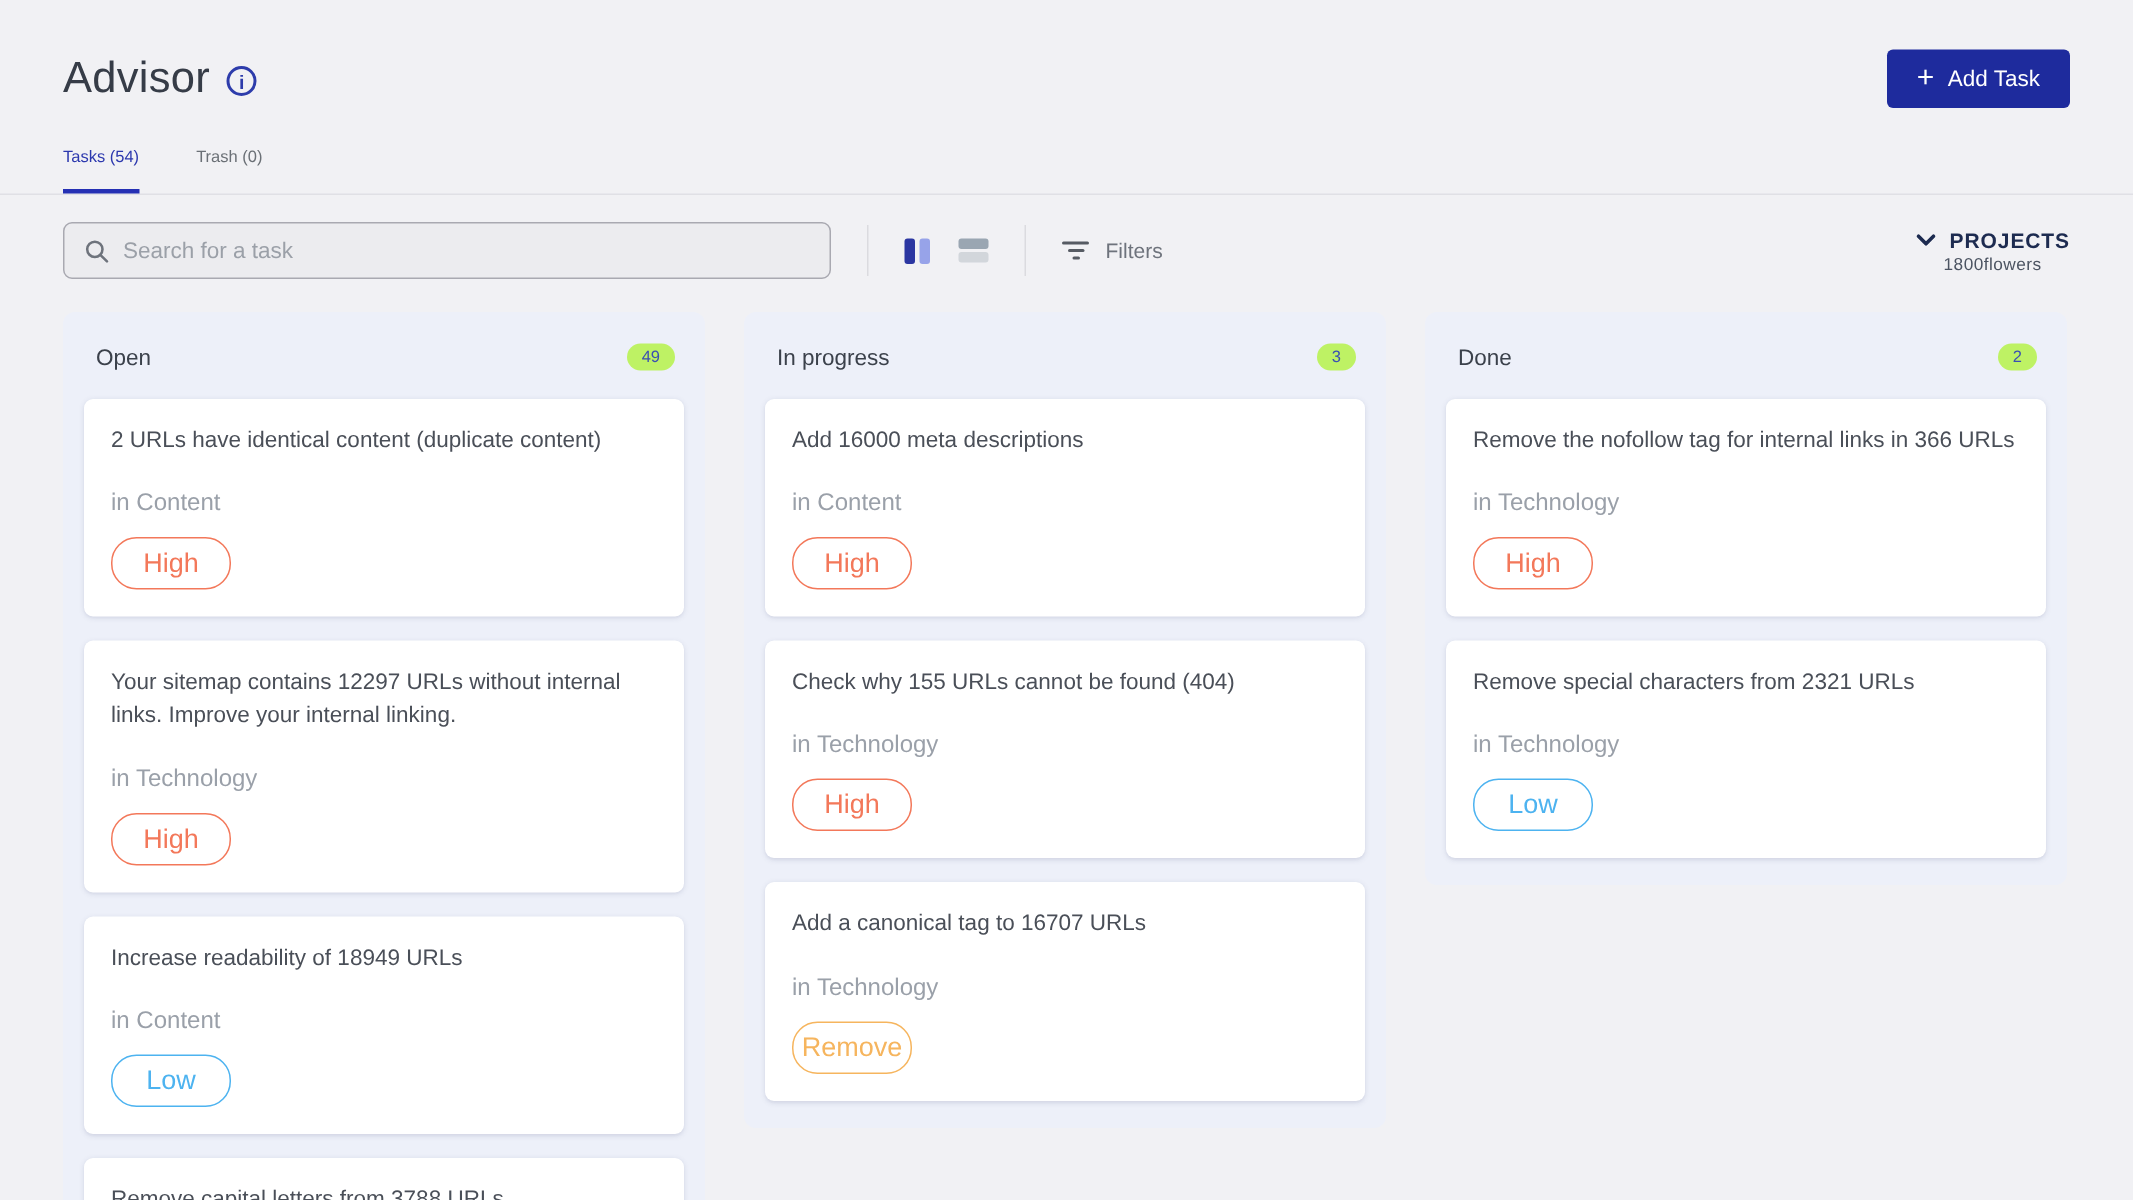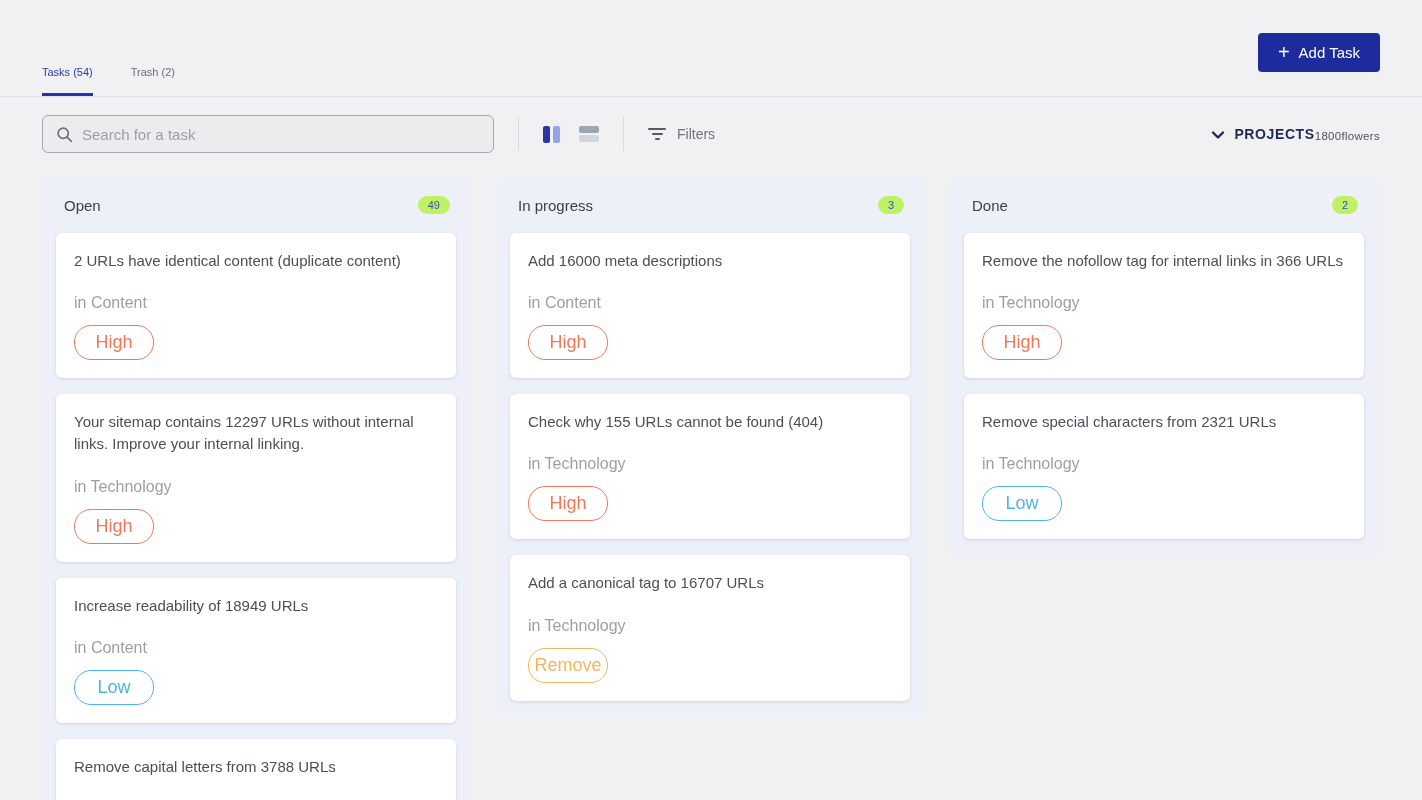--- a/index.html
+++ b/index.html
@@ -33,21 +33,21 @@
 
   
   .tabs-wrapper { border-bottom: 1px solid #e0e0e5; margin-top: 30px; }
   .tabs { display: flex; gap: 38px; padding: 0 42px; }
   .tab { font-size: 11px; padding-bottom: 15px; color: #6b7076; cursor: pointer; border-bottom: 3px solid transparent; }
   .tab.active { color: #2c38ae; border-bottom-color: #2530b4; }
 
   
   .toolbar { display: flex; align-items: center; margin: 18px 42px 0; height: 38px; }
   .search-box {
-    width: 452px; height: 38px; background: #ececef;
+    width: 512px; height: 38px; background: #ececef;
     border: 1px solid #a9a9b1; border-radius: 6px;
     display: flex; align-items: center; padding: 0 13px; gap: 9px;
   }
   .search-box input {
     flex: 1; background: transparent; border: none; outline: none;
     font-size: 15px; color: #5a5f68; font-family: "Liberation Sans", sans-serif;
   }
   .search-box input::placeholder { color: #9ba0a8; }
   .v-divider { width: 1px; height: 34px; background: #dbdbdf; margin: 0 24px; }
   .view-toggles { display: flex; align-items: center; gap: 19px; }
@@ -58,21 +58,21 @@
   .list-view-icon { display: flex; flex-direction: column; gap: 2px; cursor: pointer; }
   .list-view-icon .bar { width: 20px; height: 7px; border-radius: 2px; }
   .list-view-icon .bar.b1 { background: #9aa6b2; }
   .list-view-icon .bar.b2 { background: #d2d6db; }
   .filters-btn { display: flex; align-items: center; gap: 11px; cursor: pointer; color: #6e737c; font-size: 14px; }
   .filter-icon { display: flex; flex-direction: column; align-items: center; gap: 3px; }
   .filter-icon .line { height: 2px; border-radius: 1px; background: #565b63; }
   .filter-icon .l1 { width: 18px; }
   .filter-icon .l2 { width: 11px; }
   .filter-icon .l3 { width: 5px; }
-  .toolbar-right { margin-left: auto; display: flex; align-items: center; }
+  .toolbar-right { margin-left: auto; display: flex; flex-direction: column; align-items: center; }
   .projects-selector { display: flex; align-items: center; gap: 9px; cursor: pointer; }
   .projects-label { font-size: 14px; font-weight: 700; color: #1d2b50; letter-spacing: 0.6px; }
   .chevron-down-icon { display: flex; margin-top: 1px; }
   .project-name { font-size: 11.5px; color: #4c5462; margin-top: 3px; letter-spacing: 0.3px; }
 
   
   .board { display: flex; gap: 26px; padding: 22px 42px 0; align-items: flex-start; }
   .column { width: 428px; background: #edf0f9; border-radius: 8px; padding: 14px 14px 18px; }
   .col-header { display: flex; justify-content: space-between; align-items: center; padding: 7px 6px 19px 8px; }
   .col-title { font-size: 15px; color: #3b414b; }
@@ -90,30 +90,34 @@
   .task-category { font-size: 16px; color: #9aa0a9; margin-top: 22px; }
   .priority-pill {
     margin-top: 13px; display: inline-block; width: 80px; text-align: center;
     border: 1px solid; border-radius: 17px; padding: 6px 0; font-size: 18px;
   }
 </style>
 </head>
 <body>
 
 <div class="header">
+  <div class="title-row">
+    <h1 class="page-title">Advisor</h1>
+    <span class="info-icon">i</span>
+  </div>
   <button class="add-task-btn">
     <span class="plus-glyph">+</span>
     <span>Add Task</span>
   </button>
 </div>
 
 <div class="tabs-wrapper">
   <div class="tabs">
     <div class="tab active">Tasks (54)</div>
-    <div class="tab">Trash (2)</div>
+    <div class="tab">Trash (0)</div>
   </div>
 </div>
 
 <div class="toolbar">
   <div class="search-box">
     <svg width="17" height="17" viewBox="0 0 20 20">
       <circle cx="8.5" cy="8.5" r="6" fill="none" stroke="#6e737c" stroke-width="2"></circle>
       <line x1="13" y1="13" x2="18" y2="18" stroke="#6e737c" stroke-width="2" stroke-linecap="round"></line>
     </svg>
     <input type="text" placeholder="Search for a task" style="">

